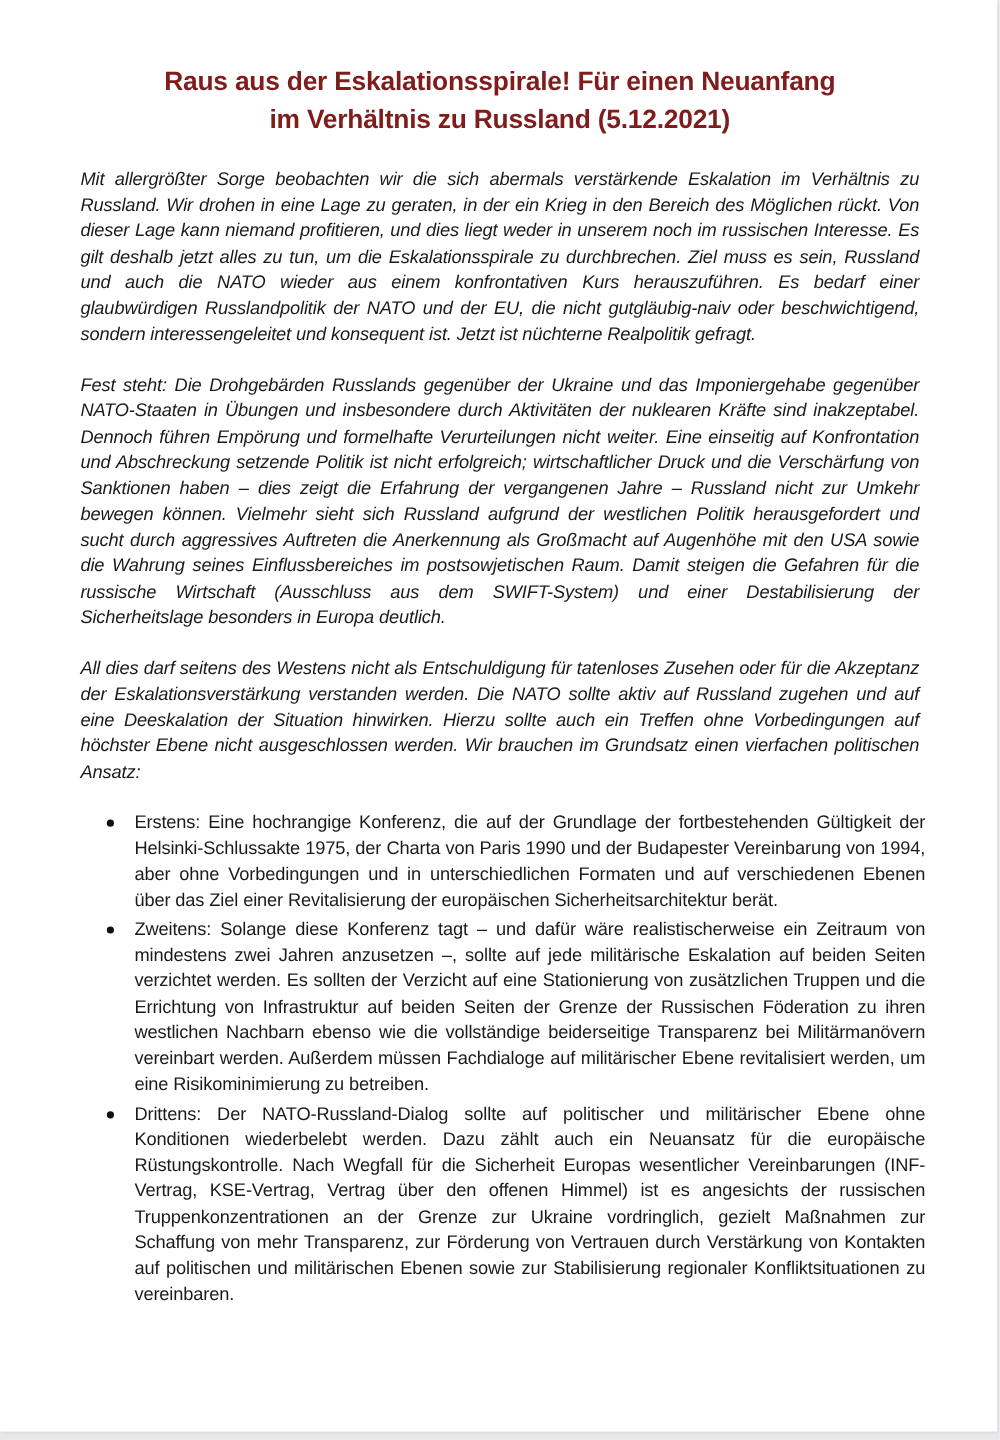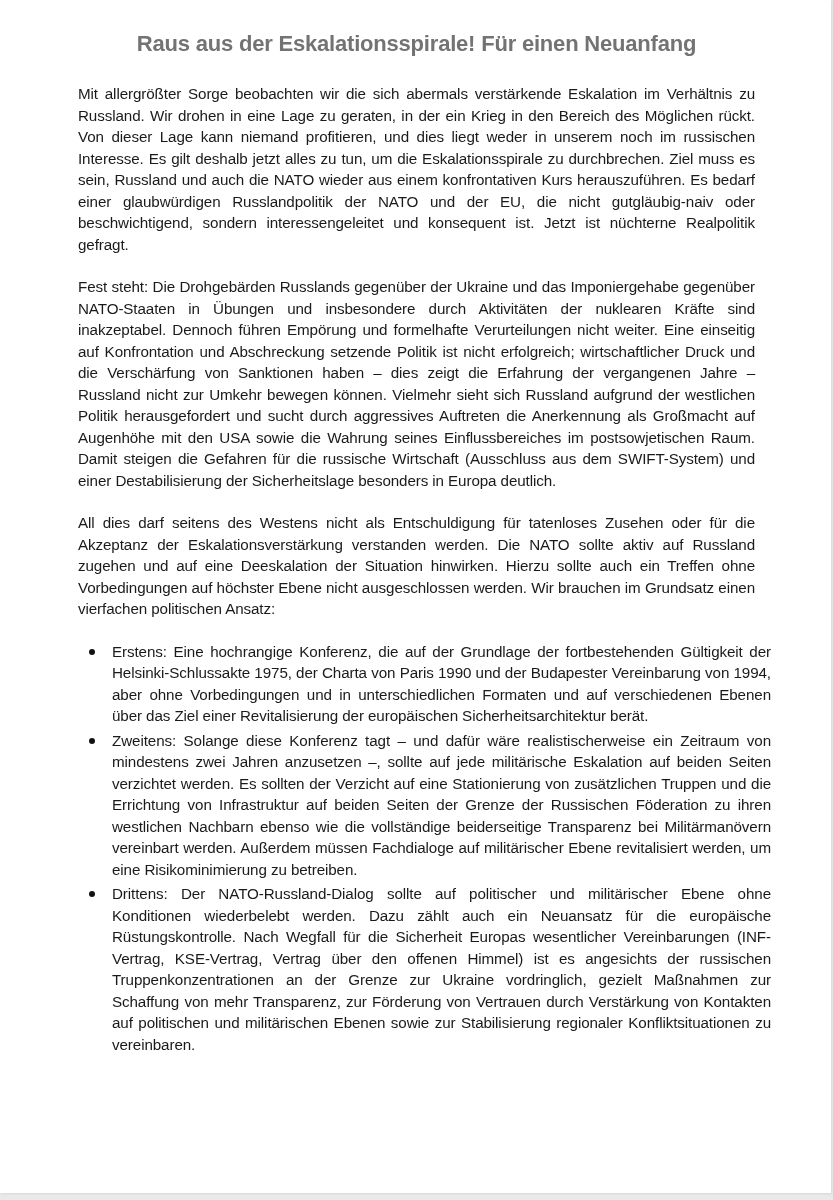--- a/index.html
+++ b/index.html
@@ -25,35 +25,36 @@
     .content {
       position: absolute;
       left: 62px;
       top: 0;
       width: 709px;
       font-family: "Liberation Sans", sans-serif;
       color: #1a1a1a;
     }
     .title {
       margin: 0;
-      padding-top: 28px;
+      padding-top: 52px;
       text-align: center;
       font-weight: bold;
       font-size: 22px;
       line-height: 32px;
       letter-spacing: -0.2px;
-      color: #737373;
+      color: #7f1d1d;
     }
     .title span { display: block; }
     .para {
-      margin: 16px;
+      margin: 5px;
       font-size: 15.2px;
       line-height: 21.5px;
       text-align: justify;
       letter-spacing: -0.1px;
+      font-style: italic;
     }
     .p1 { margin-top: 23px; }
     .p2 { margin-top: 21px; }
     .p3 { margin-top: 21px; }
     .list {
       list-style: none;
       margin: 21px 0 0 0;
       padding: 0;
     }
     .list-item {
@@ -78,20 +79,21 @@
       font-weight: normal;
     }
   </style>
 </head>
 <body>
 
 <div class="page">
   <div class="content">
     <h1 class="title">
       <span>Raus aus der Eskalationsspirale! Für einen Neuanfang</span>
+      <span>im Verhältnis zu Russland (5.12.2021)</span>
     </h1>
 
     <p class="para p1">Mit allergrößter Sorge beobachten wir die sich abermals verstärkende Eskalation im Verhältnis zu Russland. Wir drohen in eine Lage zu geraten, in der ein Krieg in den Bereich des Möglichen rückt. Von dieser Lage kann niemand profitieren, und dies liegt weder in unserem noch im russischen Interesse. Es gilt deshalb jetzt alles zu tun, um die Eskalationsspirale zu durchbrechen. Ziel muss es sein, Russland und auch die NATO wieder aus einem konfrontativen Kurs herauszuführen. Es bedarf einer glaubwürdigen Russlandpolitik der NATO und der EU, die nicht gutgläubig-naiv oder beschwichtigend, sondern interessengeleitet und konsequent ist. Jetzt ist nüchterne Realpolitik gefragt.</p>
     <p class="para p2">Fest steht: Die Drohgebärden Russlands gegenüber der Ukraine und das Imponiergehabe gegenüber NATO-Staaten in Übungen und insbesondere durch Aktivitäten der nuklearen Kräfte sind inakzeptabel. Dennoch führen Empörung und formelhafte Verurteilungen nicht weiter. Eine einseitig auf Konfrontation und Abschreckung setzende Politik ist nicht erfolgreich; wirtschaftlicher Druck und die Verschärfung von Sanktionen haben – dies zeigt die Erfahrung der vergangenen Jahre – Russland nicht zur Umkehr bewegen können. Vielmehr sieht sich Russland aufgrund der westlichen Politik herausgefordert und sucht durch aggressives Auftreten die Anerkennung als Großmacht auf Augenhöhe mit den USA sowie die Wahrung seines Einflussbereiches im postsowjetischen Raum. Damit steigen die Gefahren für die russische Wirtschaft (Ausschluss aus dem SWIFT-System) und einer Destabilisierung der Sicherheitslage besonders in Europa deutlich.</p>
     <p class="para p3">All dies darf seitens des Westens nicht als Entschuldigung für tatenloses Zusehen oder für die Akzeptanz der Eskalationsverstärkung verstanden werden. Die NATO sollte aktiv auf Russland zugehen und auf eine Deeskalation der Situation hinwirken. Hierzu sollte auch ein Treffen ohne Vorbedingungen auf höchster Ebene nicht ausgeschlossen werden. Wir brauchen im Grundsatz einen vierfachen politischen Ansatz:</p>
 
     <ul class="list">
       <li class="list-item">
         <span class="bullet"></span>
         <span class="lead">Erstens:</span><span> Eine hochrangige Konferenz, die auf der Grundlage der fortbestehenden Gültigkeit der Helsinki-Schlussakte 1975, der Charta von Paris 1990 und der Budapester Vereinbarung von 1994, aber ohne Vorbedingungen und in unterschiedlichen Formaten und auf verschiedenen Ebenen über das Ziel einer Revitalisierung der europäischen Sicherheitsarchitektur berät.</span>

